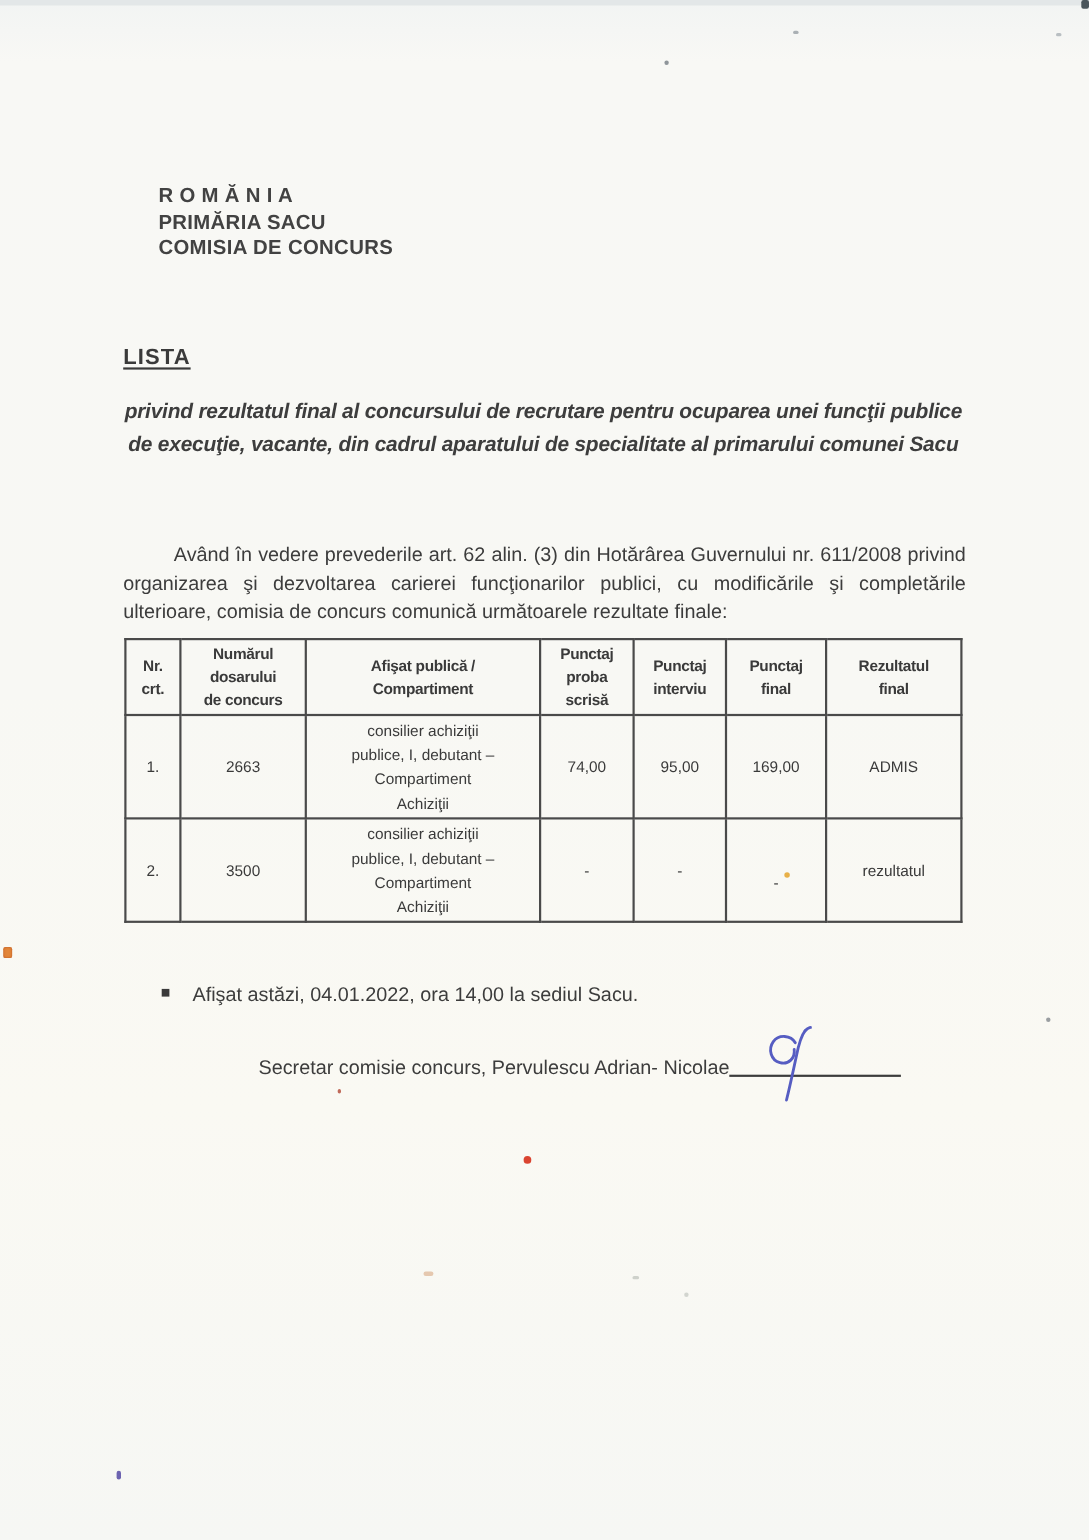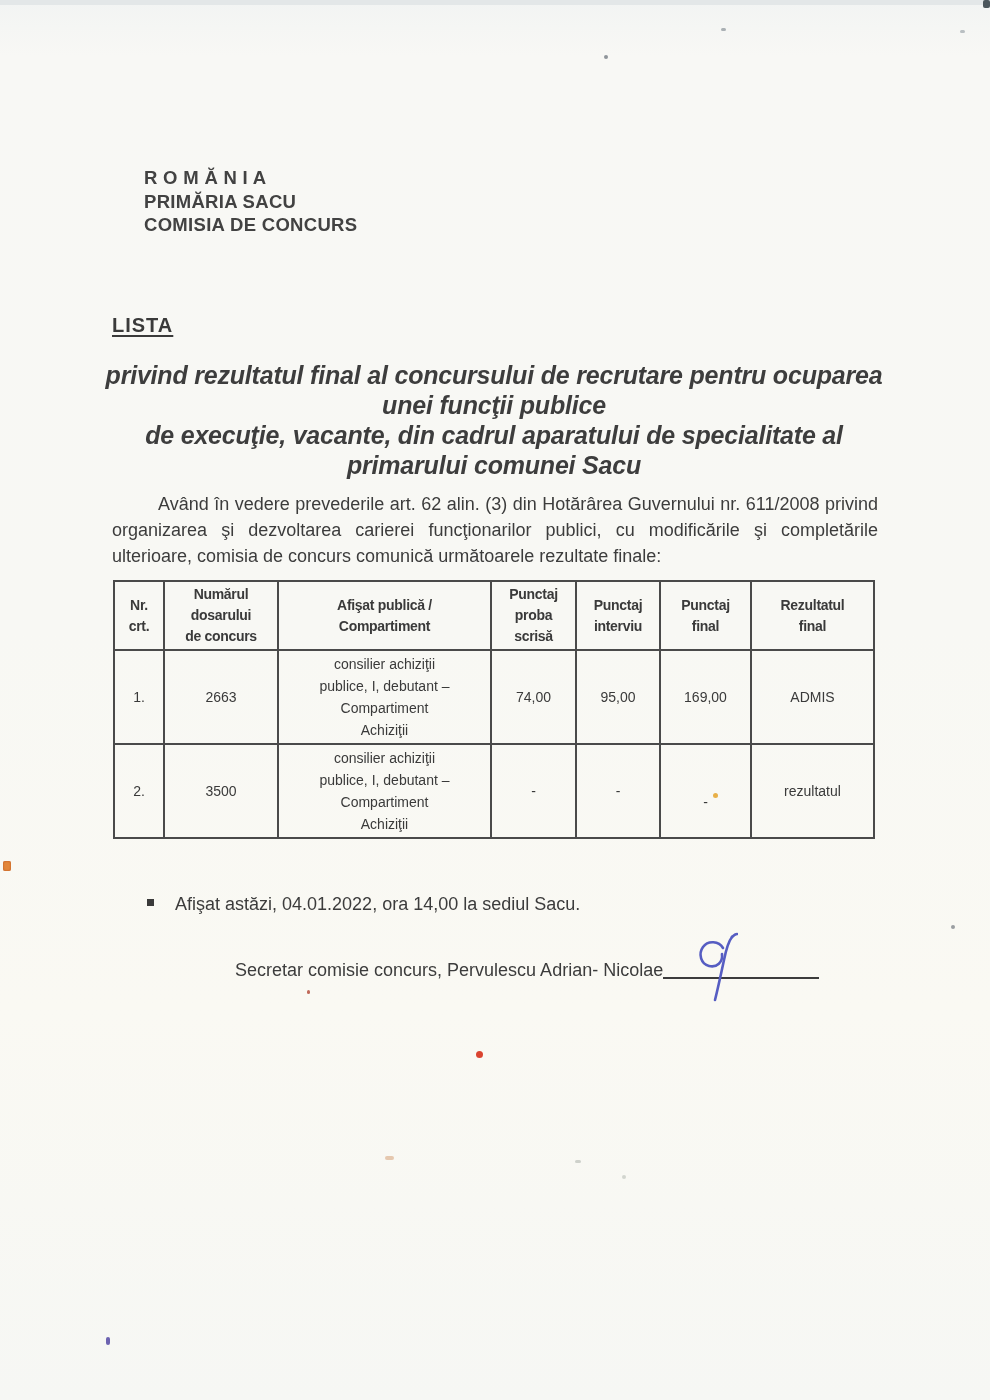--- a/index.html
+++ b/index.html
@@ -35,21 +35,21 @@
   }
   .doc-title span {
     text-decoration: underline;
     text-underline-offset: 3px;
     text-decoration-thickness: 2px;
   }
 
   
   .doc-subtitle {
     position: absolute; left: 100px; top: 360px; width: 788px;
-    text-align: center; font-size: 25px; font-weight: bold; font-style: italic;
+    text-align: center; font-size: 19px; font-weight: bold; font-style: italic;
     line-height: 30px; white-space: pre-line; letter-spacing: -0.2px; color: #3d3d3d;
   }
 
   
   .intro-paragraph {
     position: absolute; left: 112px; top: 491px; width: 766px;
     font-size: 18px; line-height: 26px; text-align: justify;
     text-indent: 46px; color: #3c3c3c;
   }
 

